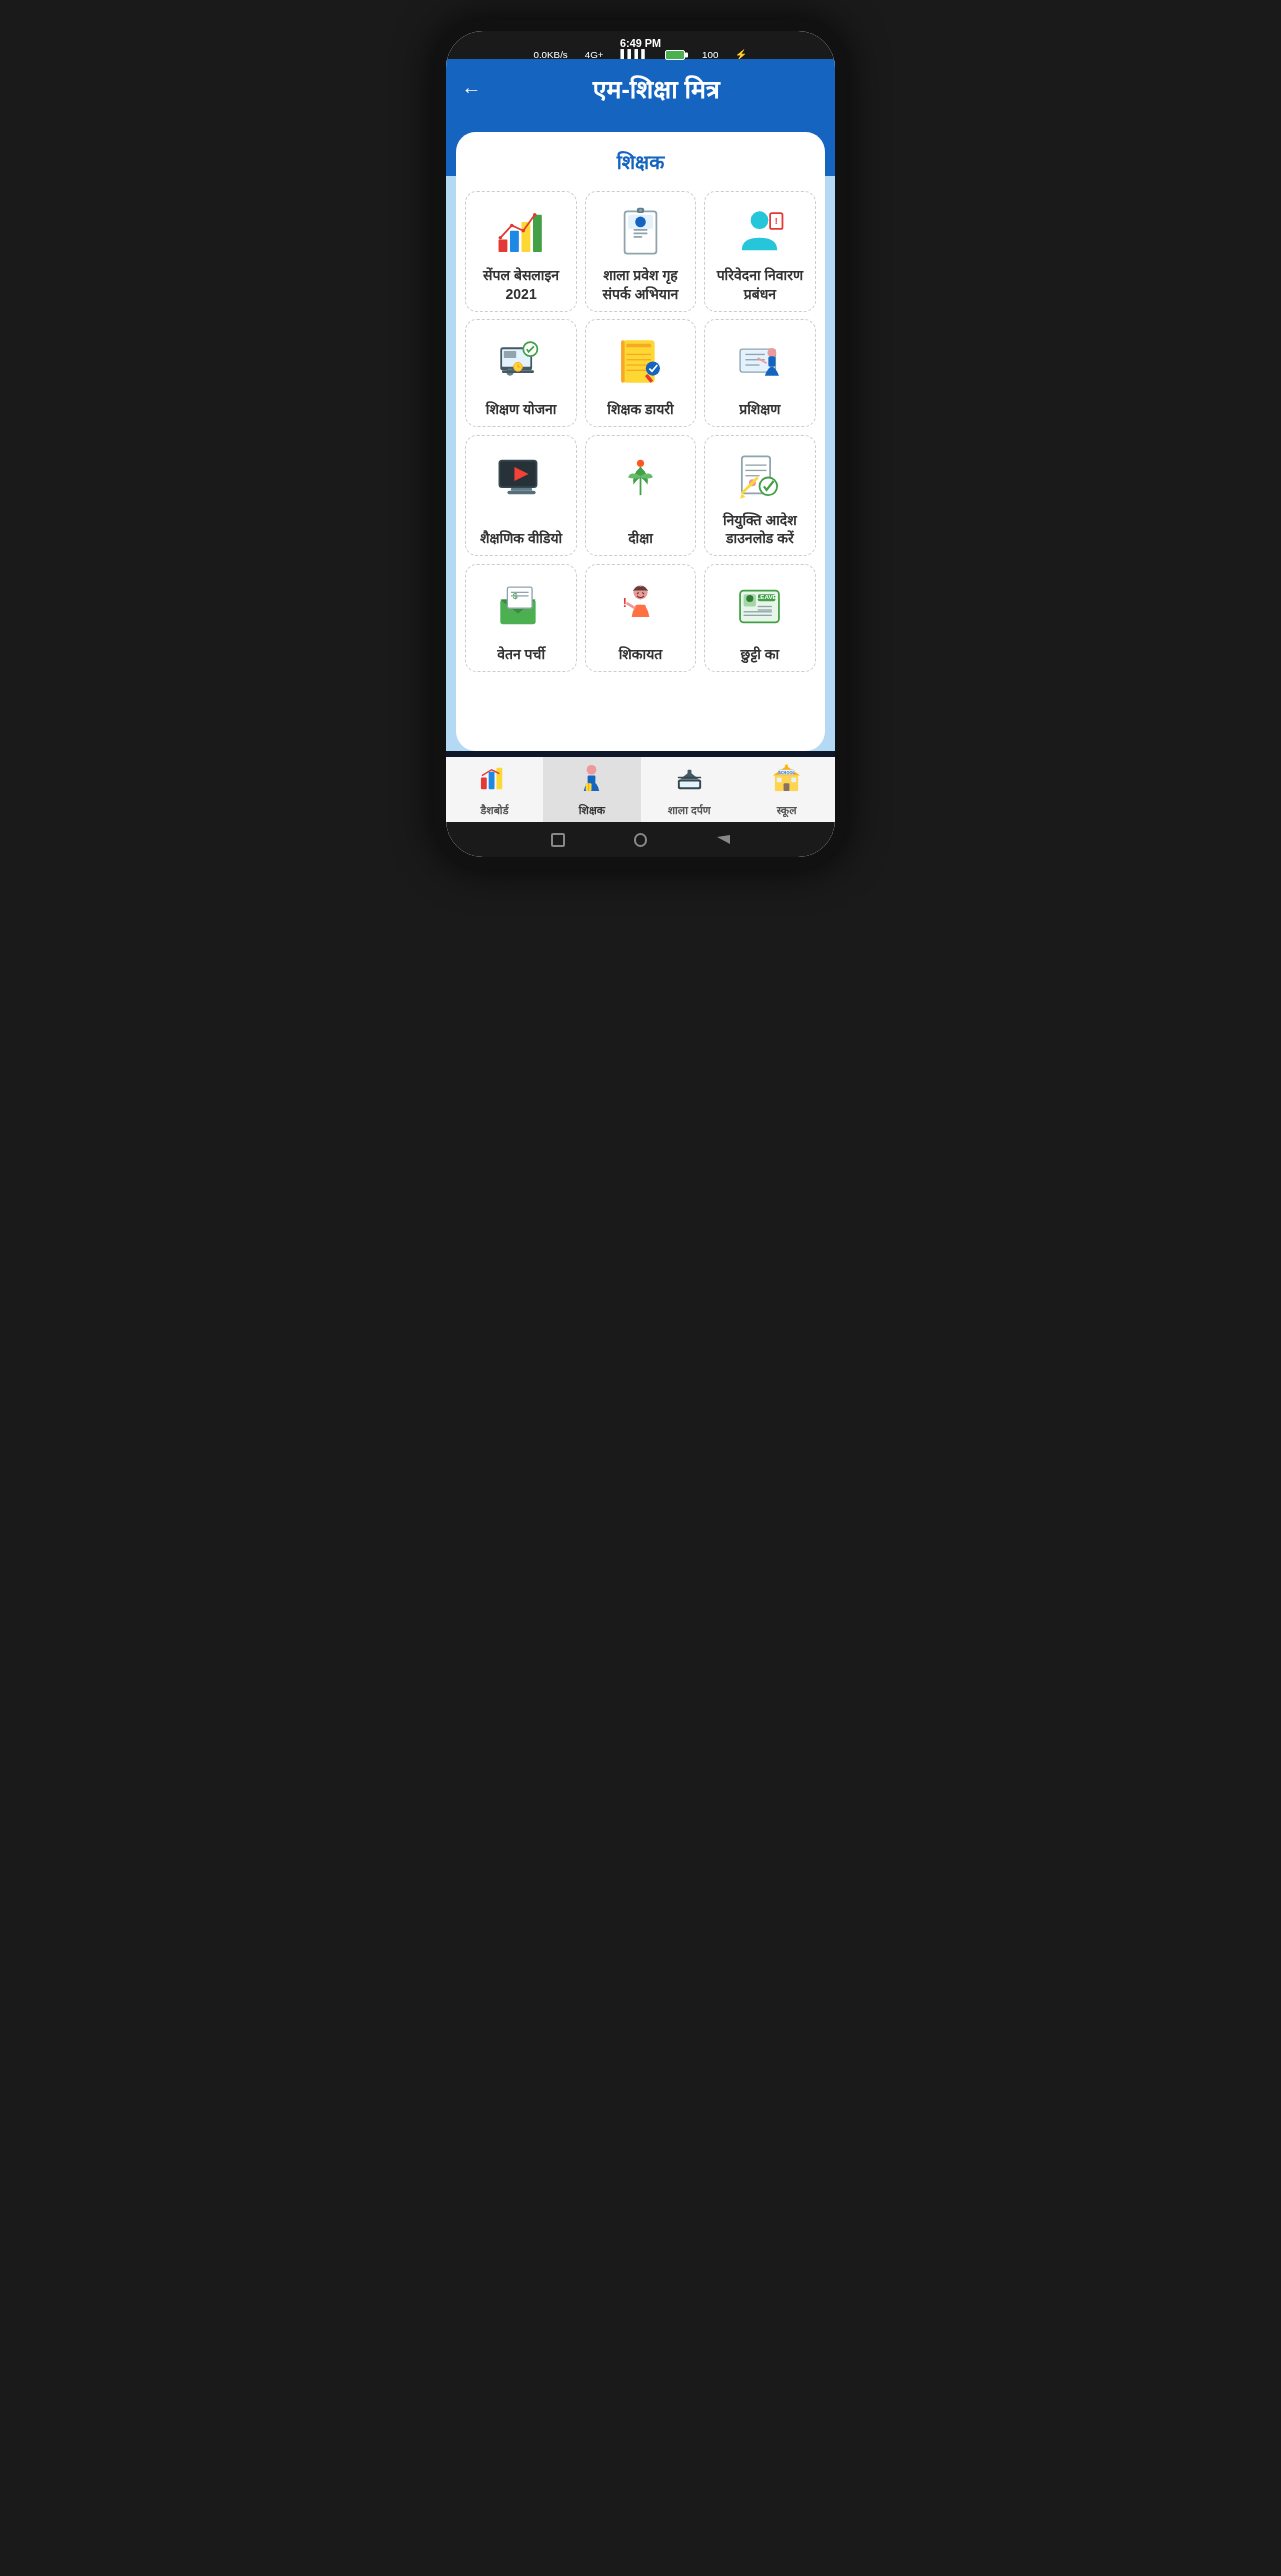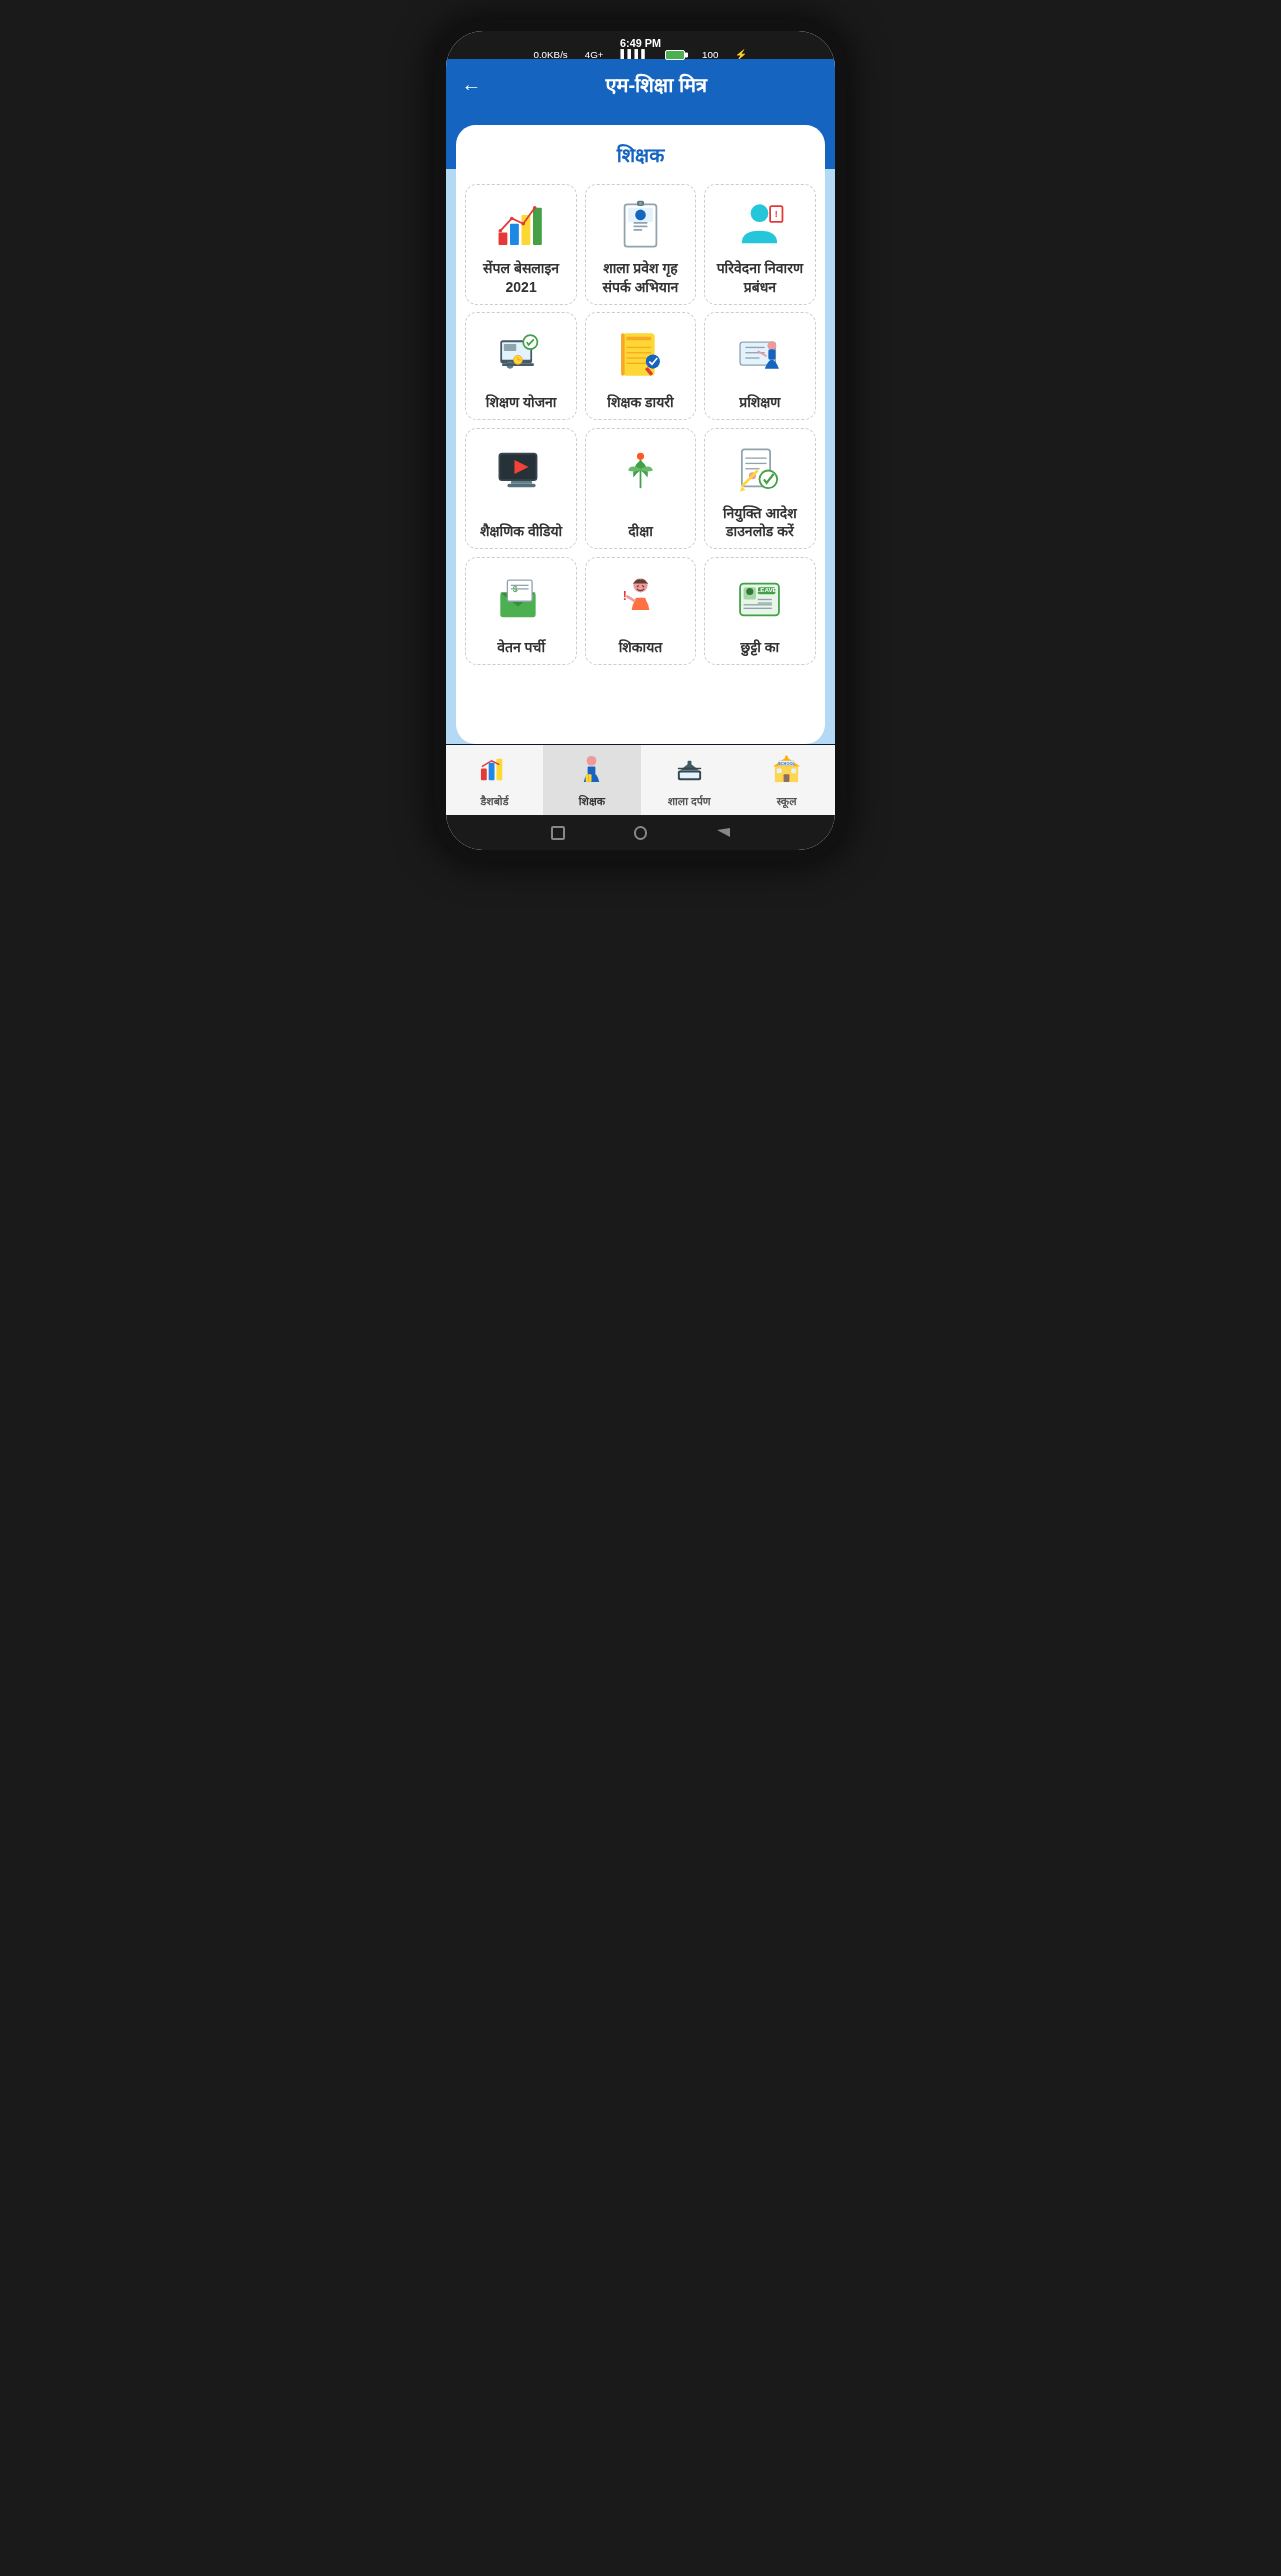--- a/index.html
+++ b/index.html
@@ -72,21 +72,21 @@
       display: flex;
       align-items: center;
       gap: 11.8px;
     }
     .back-arrow {
       font-size: 19.7px;
       cursor: pointer;
       color: #fff;
     }
     .header-title {
-      font-size: 20px;
+      font-size: 25px;
       font-weight: 700;
       flex: 1;
       text-align: center;
     }
     
     .main-content {
       flex: 1;
       background: linear-gradient(180deg, #1565c0 0%, #1565c0 59px, #b3d9f5 59px, #b3d9f5 100%);
       overflow-y: auto;
       padding-bottom: 0;
@@ -137,21 +137,21 @@
       color: #333;
       font-weight: 600;
       line-height: 1.3;
       margin-top: 3.9px;
     }
     
     .bottom-nav {
       position: sticky;
       bottom: 0;
       background: #f5f5f5;
-      border-top: 1px solid #0f172a;
+      border-top: 6px solid #0f172a;
       display: flex;
       height: 71px;
     }
     .nav-item {
       flex: 1;
       display: flex;
       flex-direction: column;
       align-items: center;
       justify-content: center;
       cursor: pointer;

